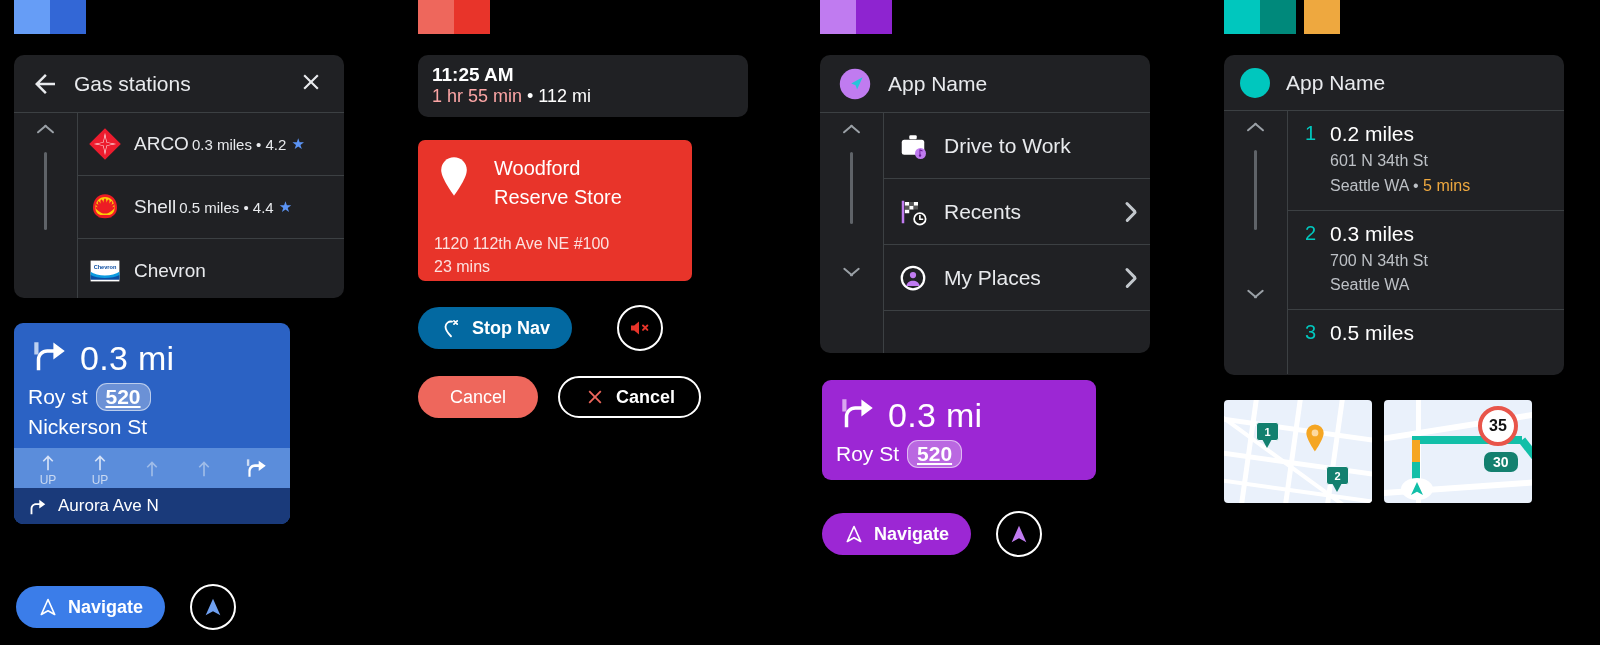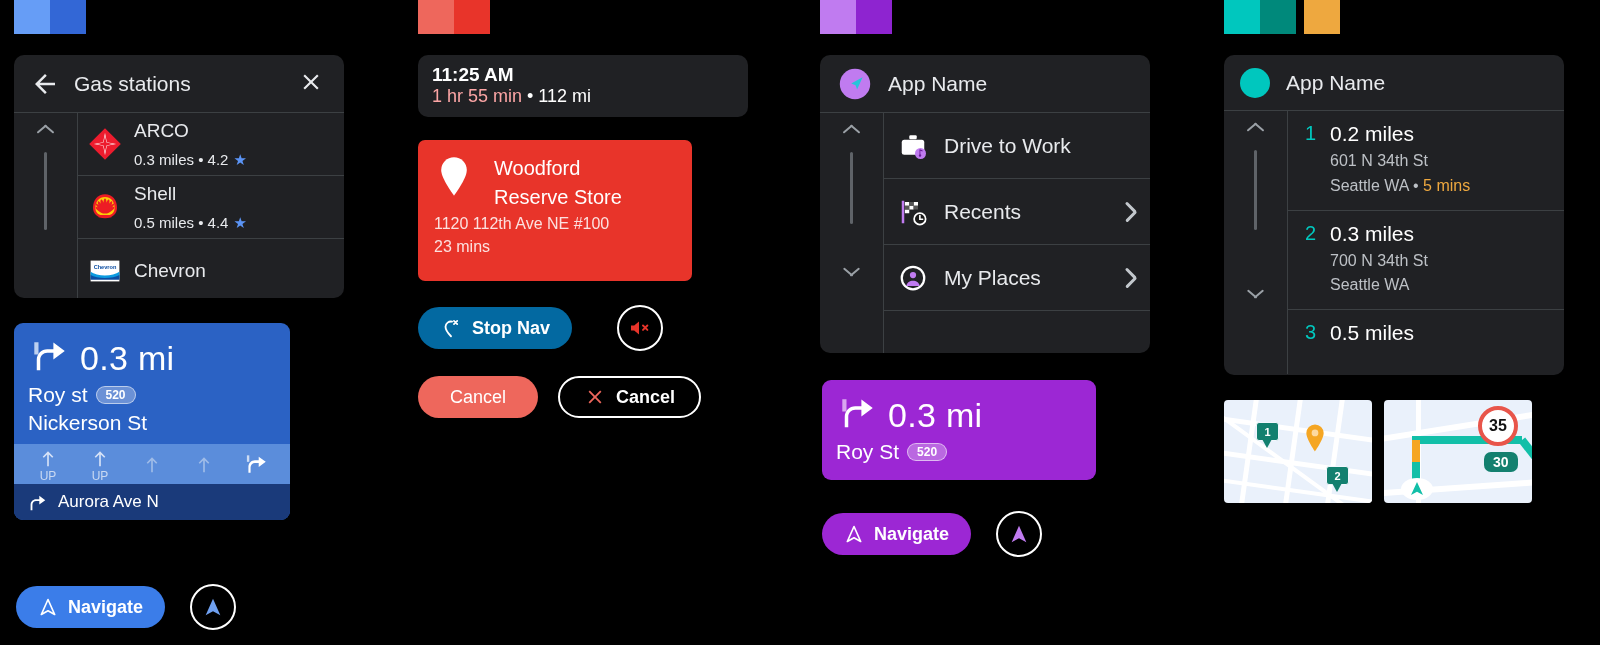--- a/index.html
+++ b/index.html
@@ -45,37 +45,37 @@
   .chev::after  { left: 7px; transform: rotate(40deg); }
   .chev.down::before { transform: rotate(40deg); }
   .chev.down::after  { transform: rotate(-40deg); }
   .track { width: 3px; height: 78px; background: #5f6368; border-radius: 2px; margin-top: 16px; }
   .rows { flex: 1; }
   .row {
     display: flex; align-items: center; gap: 12px;
     height: 63px; padding: 0 10px;
     border-bottom: 1px solid #3c4043;
   }
-  .row-txt { display: flex; flex-direction: column; gap: 9px; }
+  .row-txt { display: flex; flex-direction: row; gap: 3px; }
   .row-name { color: #e8eaed; font-size: 19px; }
   .row-sub { color: #e8eaed; font-size: 15px; display: flex; align-items: center; gap: 5px; }
   .star { color: #5b94f5; font-size: 15px; }
   .brand { width: 34px; height: 34px; flex: 0 0 34px; display: flex; align-items: center; justify-content: center; }
 
   
   .navcard { position: absolute; border-radius: 9px; overflow: hidden; }
   .nav-top { padding: 14px 14px 4px 14px; display: flex; align-items: center; gap: 10px; }
   .dist { color: #fff; font-size: 34px; font-weight: 400; letter-spacing: .3px; }
   .street-line { display: flex; align-items: center; gap: 8px; padding: 0 14px 2px 14px; }
   .street { color: #fff; font-size: 21px; }
   .shield {
-    color: #fff; font-size: 12px; font-weight: 700;
+    color: #fff; font-size: 21px; font-weight: 700;
     background: rgba(255,255,255,.30);
     border: 1.5px solid rgba(255,255,255,.55);
-    border-radius: 11px; padding: 1px 9px;
+    border-radius: 11px; padding: 1px 9px; text-decoration: underline;
   }
   .street2 { color: #fff; font-size: 21px; padding: 2px 14px 9px 14px; }
   .lanes {
     display: flex; align-items: flex-end; justify-content: space-around;
     background: #5b8ddb; height: 40px; padding: 0 8px 2px 8px;
   }
   .lane { display: flex; flex-direction: column; align-items: center; width: 42px; }
   .lane .up { color: #c9d9f2; font-size: 12px; line-height: 12px; margin-top: 1px; }
   .stepbar { background: #1a3a7a; display: flex; align-items: center; gap: 10px; height: 36px; padding: 0 12px; }
   .stepbar span { color: #fff; font-size: 17px; }
@@ -94,21 +94,21 @@
   }
 
   
   #eta-card { left: 418px; top: 55px; width: 330px; height: 62px; background: #202124; padding: 9px 14px; }
   .eta-time { color: #fff; font-size: 19px; font-weight: 700; }
   .eta-sub { font-size: 18px; color: #fff; }
   .eta-sub .accent { color: #fca5a5; }
   #dest-card { left: 418px; top: 140px; width: 274px; height: 141px; background: #e8342a; border-radius: 7px; padding: 14px 16px; }
   .dest-head { display: flex; gap: 20px; }
   .dest-name { color: #fff; font-size: 20px; line-height: 1.45; }
-  .dest-sub { color: rgba(255,255,255,.85); font-size: 16px; line-height: 1.45; margin-top: 0; }
+  .dest-sub { color: rgba(255,255,255,.85); font-size: 16px; line-height: 1.45; margin-top: 20px; }
 
   
   #app-panel-purple { left: 820px; top: 55px; width: 330px; height: 298px; }
   .menu-row {
     display: flex; align-items: center; gap: 16px;
     height: 66px; padding: 0 14px;
     border-bottom: 1px solid #3c4043;
     color: #e8eaed; font-size: 21px;
   }
   .menu-row .grow { flex: 1; }

